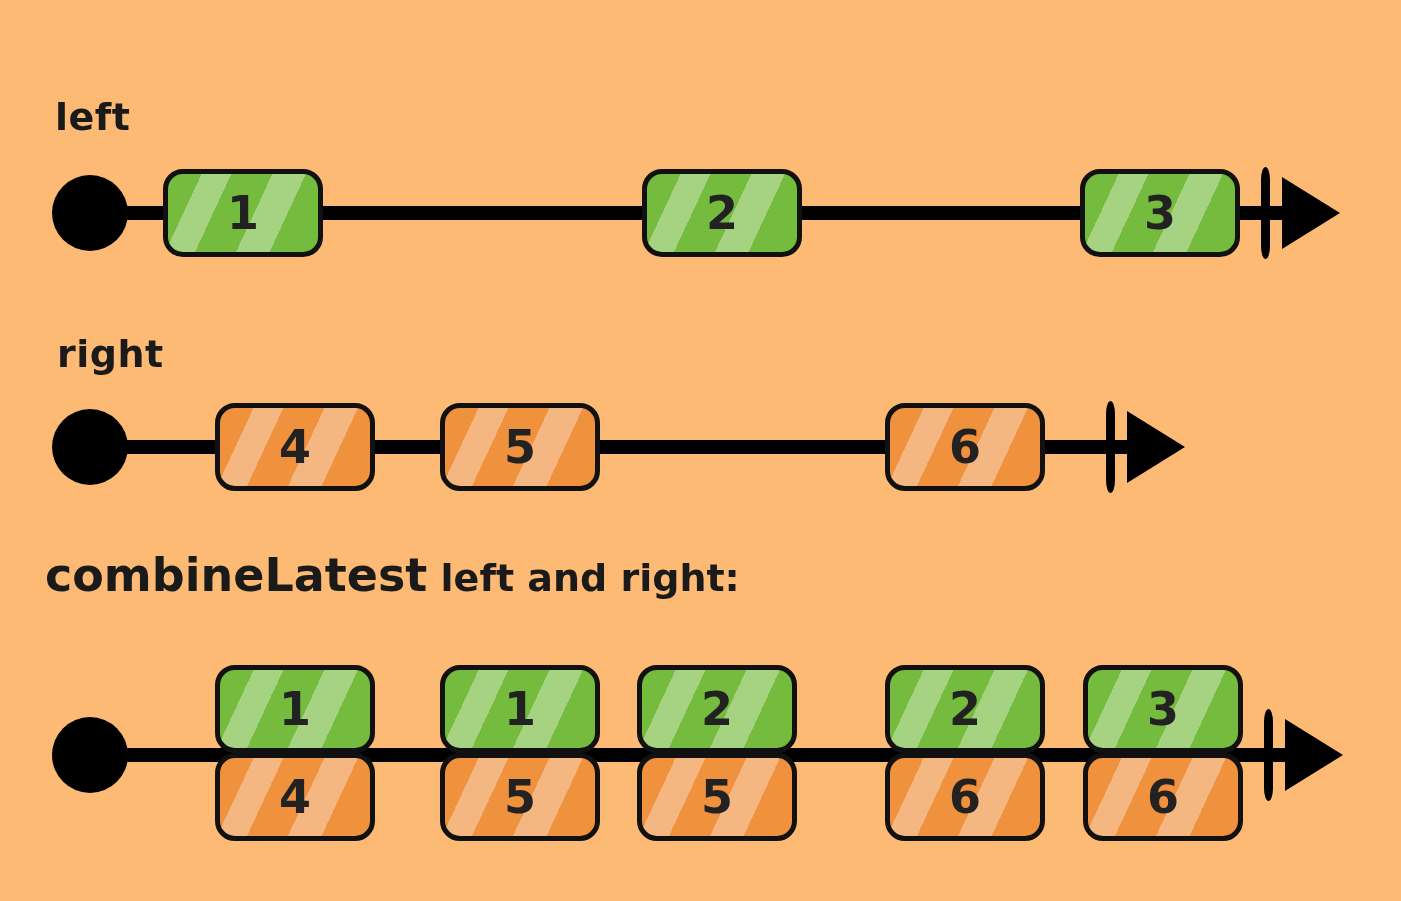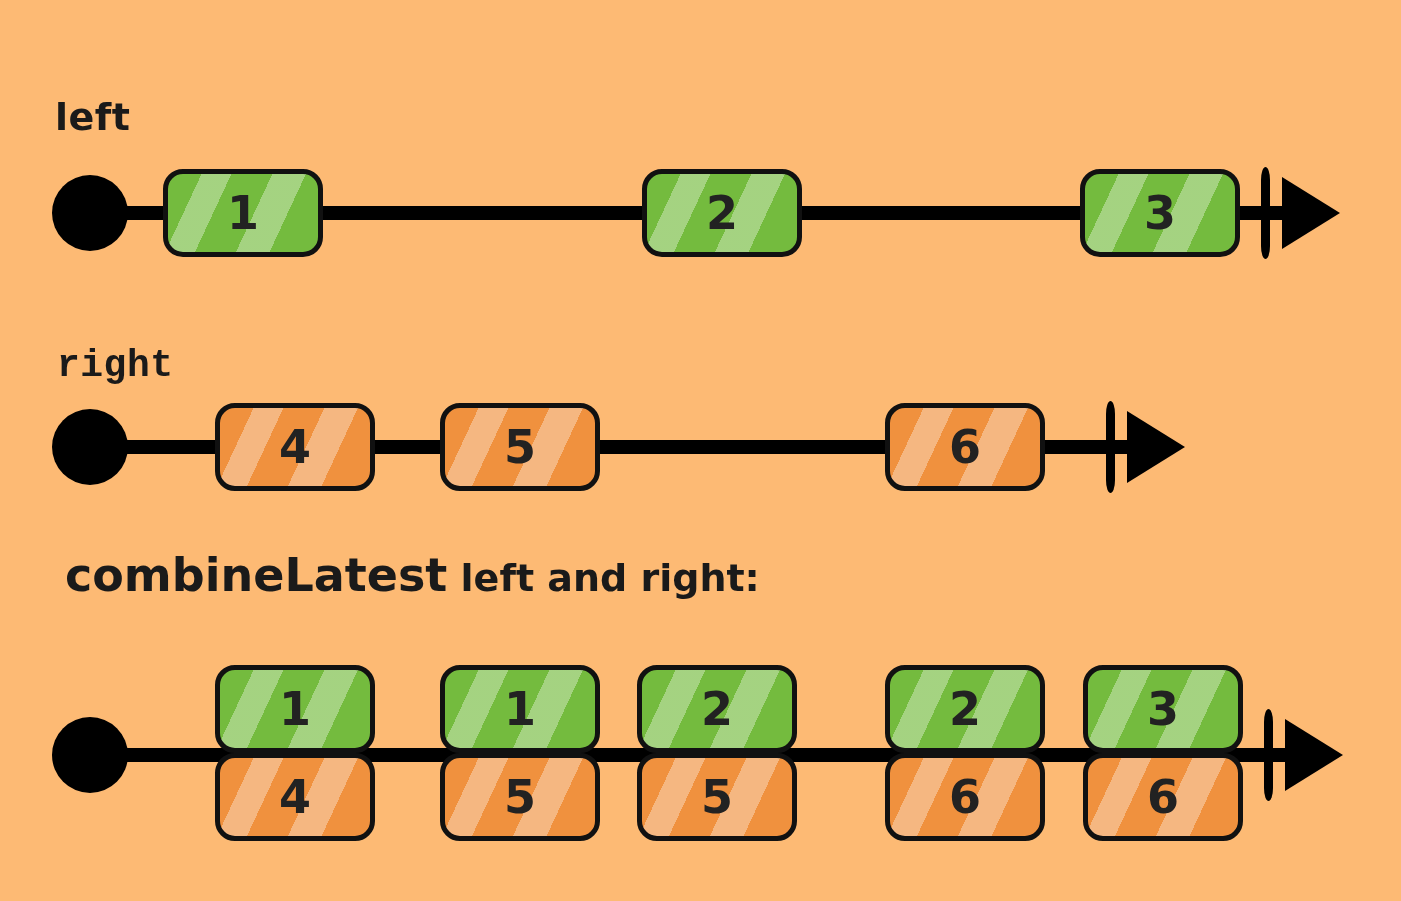--- a/index.html
+++ b/index.html
@@ -100,40 +100,40 @@
       <span>1</span>
     </div>
     <div class="marble green" style="left:642px;top:169px;">
       <span>2</span>
     </div>
     <div class="marble green" style="left:1080px;top:169px;">
       <span>3</span>
     </div>
   </div>
 
-  <div class="stream-label" style="left:57px;top:344px;font-family:Liberation Mono, monospace;">right</div>
+  <div class="stream-label" style="left:57px;top:332px;">right</div>
 
   <div>
     <div class="timeline-line" style="left:90px;top:440px;width:1050px;"></div>
     <div class="timeline-dot" style="left:52px;top:409px;"></div>
     <div class="timeline-tick" style="left:1106px;top:401px;"></div>
     <div class="timeline-arrow" style="left:1127px;top:411px;"></div>
 
     <div class="marble orange" style="left:215px;top:403px;">
       <span>4</span>
     </div>
     <div class="marble orange" style="left:440px;top:403px;">
       <span>5</span>
     </div>
     <div class="marble orange" style="left:885px;top:403px;">
       <span>6</span>
     </div>
   </div>
 
-  <div class="combined-label" style="left:65px;top:548px;">
+  <div class="combined-label" style="left:45px;top:548px;">
     <span class="op">combineLatest</span><span class="rest"> left and right:</span>
   </div>
 
   <div>
     <div class="timeline-line" style="left:90px;top:748px;width:1210px;"></div>
     <div class="timeline-dot" style="left:52px;top:717px;"></div>
     <div class="timeline-tick" style="left:1264px;top:709px;"></div>
     <div class="timeline-arrow" style="left:1285px;top:719px;"></div>
 
     <div class="marble green" style="left:215px;top:665px;">

